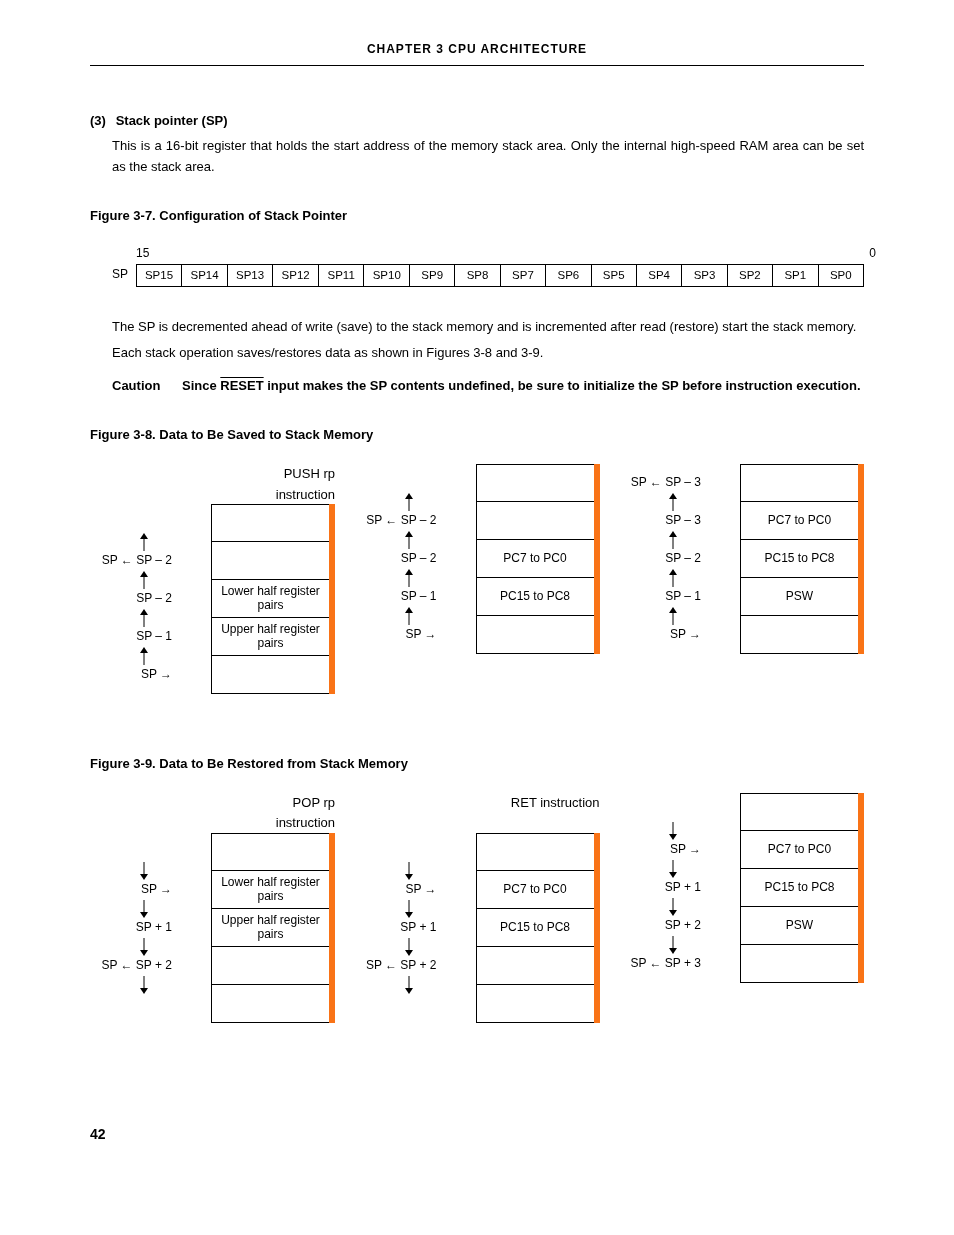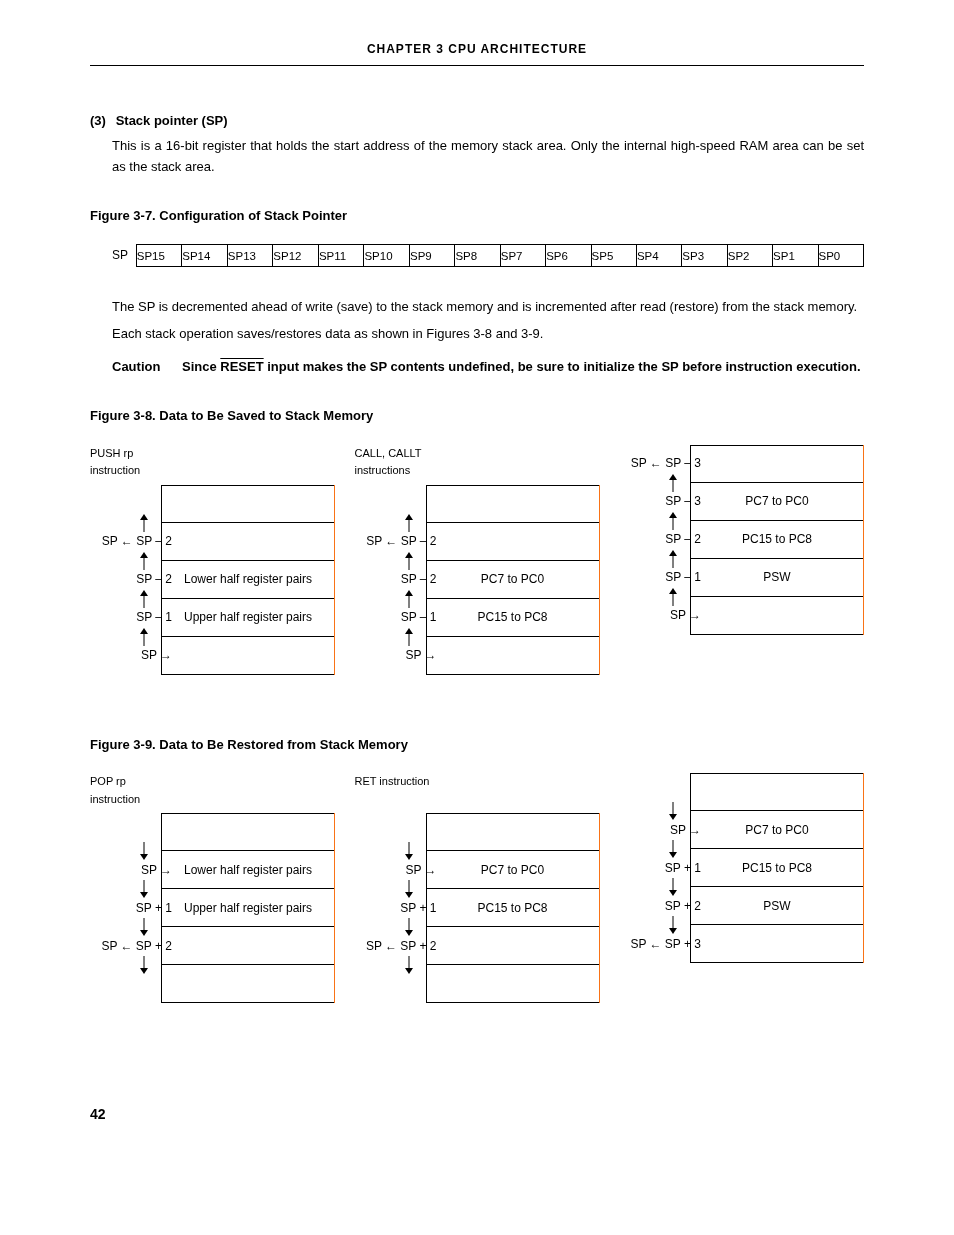--- a/index.html
+++ b/index.html
@@ -36,30 +36,30 @@
     text-align: left;
     font-weight: bold;
     font-size: 13px;
     margin: 28px 0 18px 0;
   }
   .sp-wrap { margin: 0 0 30px 22px; }
   .bit-label-row { display:flex; justify-content:space-between; width: 740px; margin-left: 24px; font-size:12px;}
   .sp-row { display:flex; align-items:center; }
   .sp-label { width: 24px; font-size:12px; }
   .sp-table { border-collapse: collapse; }
-  .sp-table td { border:1px solid #000; width:46px; height:22px; font-size:11.5px; }
+  .sp-table td { border:1px solid #000; width:46px; height:22px; text-align:center; font-size:11.5px; }
   .caution-row { display:flex; margin: 12px 0 10px 22px; font-weight:bold; font-size:13px; text-align: justify;}
   .caution-label { width:70px; flex:none;}
   .caution-text { flex:1; }
   .overline { text-decoration: overline; }
   .diagrams-row { display:flex; justify-content:space-between; margin: 0 0 20px 0; gap:10px;}
   .dcol { width: 245px; }
-  .dhead { text-align:left; font-size:11px; height:34px; margin-bottom:6px;}
+  .dhead { text-align:right; font-size:13px; height:34px; margin-bottom:6px;}
   .dtable { position:relative; width:100%; height: 230px; }
-  .stackbox { position:absolute; right:0; width:174px; border-left:1px solid #000; border-right:1px solid #f97316;margin-left:12px; }
+  .stackbox { position:absolute; right:0; width:124px; border-left:1px solid #000; border-right:6px solid #f97316;margin-left:12px; }
   .cell { height:38px; border-bottom:1px solid #000; display:flex; align-items:center; justify-content:center; font-size:12px;}
   .cell.top { border-top:1px solid #000; }
   .labcol { position:absolute; left:0; width:88px; font-size:12px; text-align:right;}
   .lab { height:38px; display:flex; align-items:center; justify-content:flex-end; padding-right:6px;}
   .footer { display:flex; align-items:center; margin-top: 60px; font-size:12px;}
   .pagenum { font-weight:bold; font-size:14px; width:60px;}
   .footertxt { flex:1; text-align:center; font-size:11px;}
 </style>
 </head>
 <body>
@@ -68,20 +68,24 @@
 
 <div class="section-head">
   <span class="num">(3)</span>
   <span>Stack pointer (SP)</span>
 </div>
 <div class="body-indent">This is a 16-bit register that holds the start address of the memory stack area.  Only the internal high-speed RAM area can be set as the stack area.</div>
 
 <div class="fig-title">Figure 3-7.  Configuration of Stack Pointer</div>
 
 <div class="sp-wrap">
+  <div class="bit-label-row">
+    <span>15</span>
+    <span>0</span>
+  </div>
   <div class="sp-row">
     <div class="sp-label">SP</div>
     <table class="sp-table">
         <tbody>
           <tr id="sp-bits-row">
             <td>SP15</td>
             <td>SP14</td>
             <td>SP13</td>
             <td>SP12</td>
             <td>SP11</td>
@@ -95,21 +99,21 @@
             <td>SP3</td>
             <td>SP2</td>
             <td>SP1</td>
             <td>SP0</td>
           </tr>
         </tbody>
       </table>
   </div>
 </div>
 
-<div class="body-indent">The SP is decremented ahead of write (save) to the stack memory and is incremented after read (restore) from the stack memory.</div>
+<div class="body-indent">The SP is decremented ahead of write (save) to the stack memory and is incremented after read (restore) start the stack memory.</div>
 <div class="body-indent" style="margin-top:6px">Each stack operation saves/restores data as shown in Figures 3-8 and 3-9.</div>
 
 <div class="caution-row">
   <div class="caution-label">Caution</div>
   <div class="caution-text">
     <span>Since </span><span class="overline">RESET</span><span> input makes the SP contents undefined, be sure to initialize the SP before instruction execution.</span>
   </div>
 </div>
 
 <div class="fig-title">Figure 3-8.  Data to Be Saved to Stack Memory</div>
@@ -151,21 +155,20 @@
             <div style="position:absolute;right:28px;top:-9px"><svg width="12" height="18">
                 <line x1="6" y1="18" x2="6" y2="2" stroke="#000" stroke-width="1"></line>
                 <polygon points="6,0 2,6 10,6" fill="#000"></polygon>
               </svg></div>
           </div>
           <div class="lab">SP →</div>
         </div>
       </div>
     </div>
     <div class="dcol">
-      <div class="dhead">CALL, CALLT<br>instructions</div>
       <div class="dtable">
         <div class="stackbox" style="top: 0px;">
           <div class="cell top" style="line-height: 1.2; padding: 0px 6px; text-align: center;"></div>
           <div class="cell" style="line-height: 1.2; padding: 0px 6px; text-align: center;"></div>
           <div class="cell" style="line-height: 1.2; padding: 0px 6px; text-align: center;">PC7 to PC0</div>
           <div class="cell" style="line-height: 1.2; padding: 0px 6px; text-align: center;">PC15 to PC8</div>
           <div class="cell" style="line-height: 1.2; padding: 0px 6px; text-align: center;"></div>
         </div>
         <div class="labcol">
           <div class="lab"></div>

